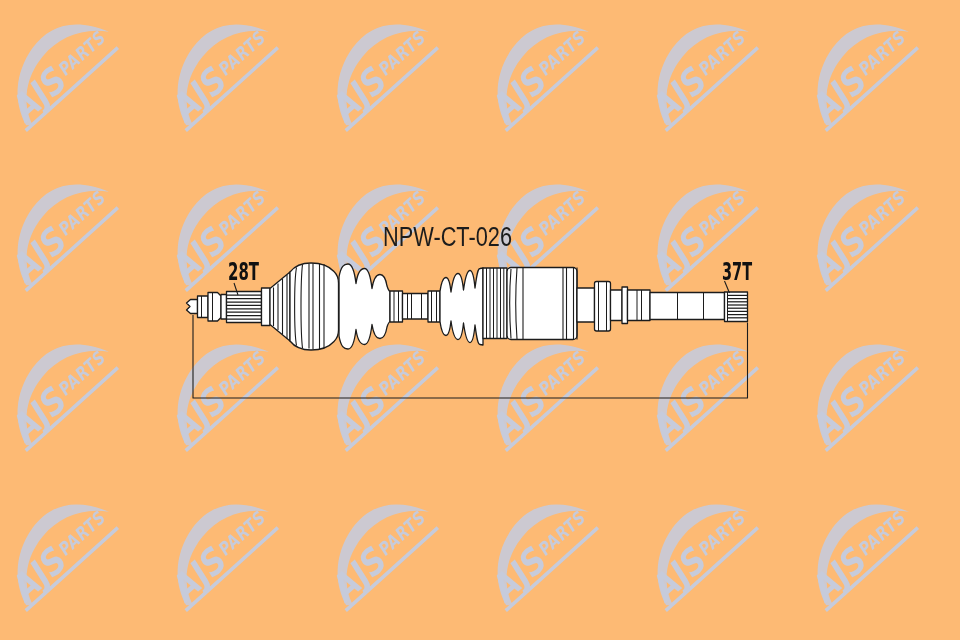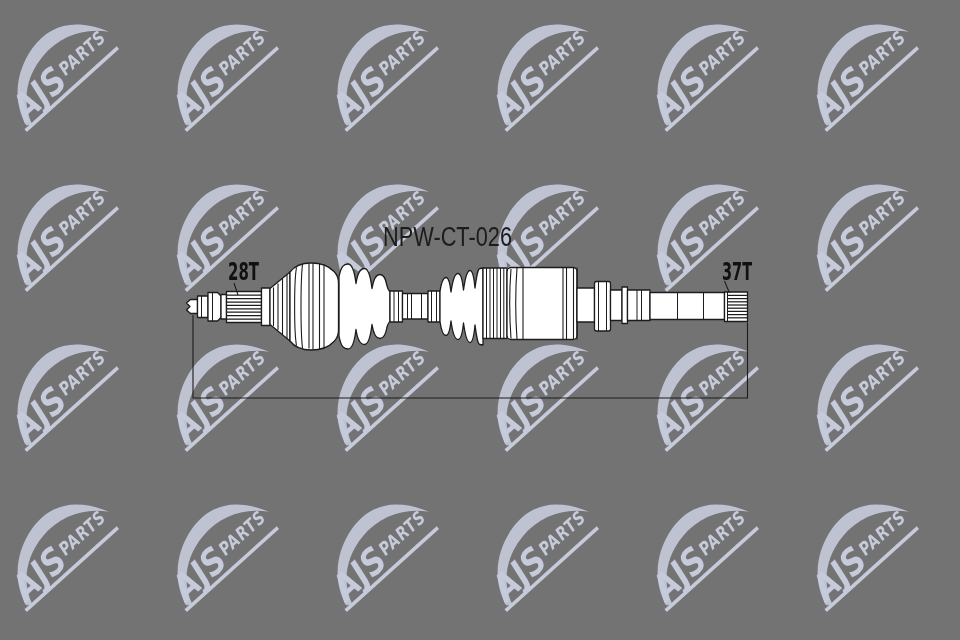--- a/index.html
+++ b/index.html
@@ -1,19 +1,19 @@
 <!DOCTYPE html>
 <html><head>
 <meta charset="utf-8">
 <style>
   html,body{margin:0;padding:0;background:#fff;}
   .canvas{
     position:relative;
     width:960px;height:640px;
-    background:#737373;
+    background:#fdba74;
     overflow:hidden;
     font-family:"Liberation Sans",sans-serif;
   }
   svg{display:block;}
   .wm-main{
     font-family:"DejaVu Sans",sans-serif;
     font-style:italic;font-weight:bold;
     font-size:36px;
   }
   .wm-sub{

